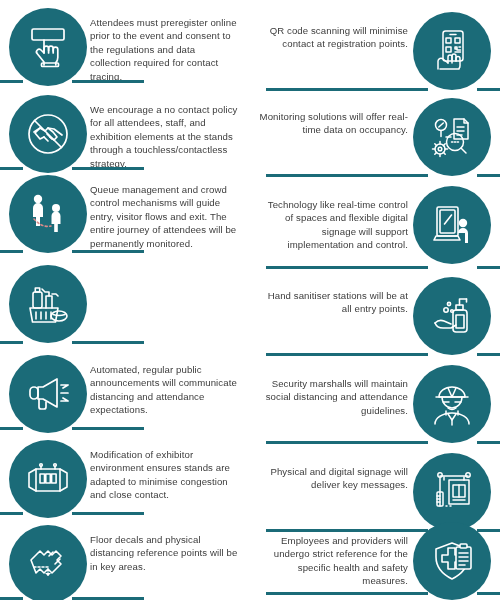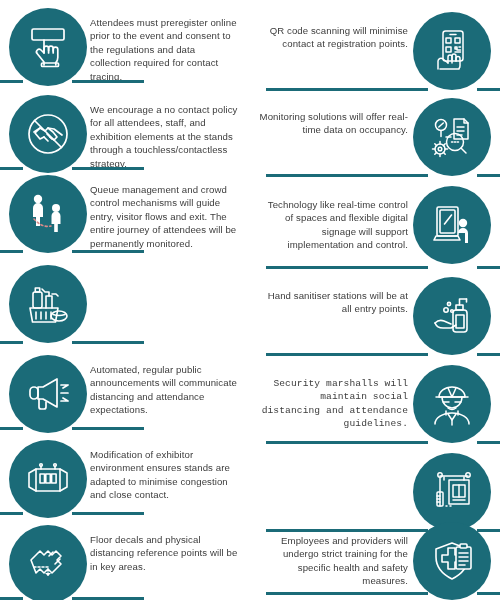--- a/index.html
+++ b/index.html
@@ -248,21 +248,21 @@
         <circle cx="26" cy="21" r="1.3"></circle>
         <path d="M9 33 q4-4 9-2 l7 3"></path>
         <path d="M9 33 q2 5 8 5 h8 l5-3"></path>
       </svg>
     </div>
     <div class="msg">Hand sanitiser stations will be at all entry points.</div>
     <div class="divider stub" style="top:76px;"></div>
     <div class="divider bar" style="top:76px;"></div>
   </div>
 
-  <div class="row right" style="top:365px; height:86px;font-family:Liberation Mono, monospace;">
+  <div class="row right" style="top:365px; height:86px;">
     <div class="circle">
       <svg width="52" height="52" viewBox="0 0 52 52" fill="none" stroke="#ffffff" stroke-width="1.5" stroke-linecap="round" stroke-linejoin="round">
         <path d="M13 19 a13 10 0 0 1 26 0 z"></path>
         <path d="M22 10 l4 9 4-9"></path>
         <path d="M10 19 h32"></path>
         <path d="M16 19 a10 11 0 0 0 20 0"></path>
         <path d="M17 24 h6 M29 24 h6"></path>
         <path d="M22 30 q4 3 8 0"></path>
         <path d="M20 33 v4 M32 33 v4"></path>
         <path d="M9 46 a17 11 0 0 1 34 0"></path>
@@ -285,32 +285,33 @@
         <rect x="23" y="14" width="20" height="24"></rect>
         <rect x="27" y="19" width="12" height="12"></rect>
         <path d="M33 19 v12"></path>
         <path d="M27 34 h12"></path>
         <path d="M14 12 v28"></path>
         <rect x="11" y="26" width="6" height="14" rx="1"></rect>
         <path d="M11 30 h3 M11 33 h3 M11 36 h3"></path>
         <path d="M20 40 h1 M24 40 h1"></path>
       </svg>
     </div>
+    <div class="msg">Physical and digital signage will deliver key messages.</div>
     <div class="divider stub" style="top:76px;"></div>
     <div class="divider bar" style="top:76px;"></div>
   </div>
 
   <div class="row right" style="top:522px; height:78px;">
     <div class="circle">
       <svg width="52" height="52" viewBox="0 0 52 52" fill="none" stroke="#ffffff" stroke-width="1.6" stroke-linecap="round" stroke-linejoin="round">
         <path d="M26 44 C16 39 10 32 10 22 V14 l16-6 16 6 v8 c0 10-6 17-16 22 z"></path>
         <path d="M22 20 h-6 v7 h6 v7 h7 v-7 h6 v-7 h-6 v-7 h-7 z"></path>
         <rect x="30" y="12" width="15" height="22" rx="1.5" fill="#1b6b78"></rect>
         <rect x="34" y="9" width="7" height="4" rx="1" fill="#1b6b78"></rect>
         <path d="M33 18 h9 M33 22 h9 M33 26 h9 M33 30 h6"></path>
       </svg>
     </div>
-    <div class="msg">Employees and providers will undergo strict training for the specific health and safety measures.</div>
+    <div class="msg">Employees and providers will undergo strict reference for the specific health and safety measures.</div>
     <div class="divider stub" style="top:70px;"></div>
     <div class="divider bar" style="top:70px;"></div>
   </div>
 
 </div>
 
 </body></html>

